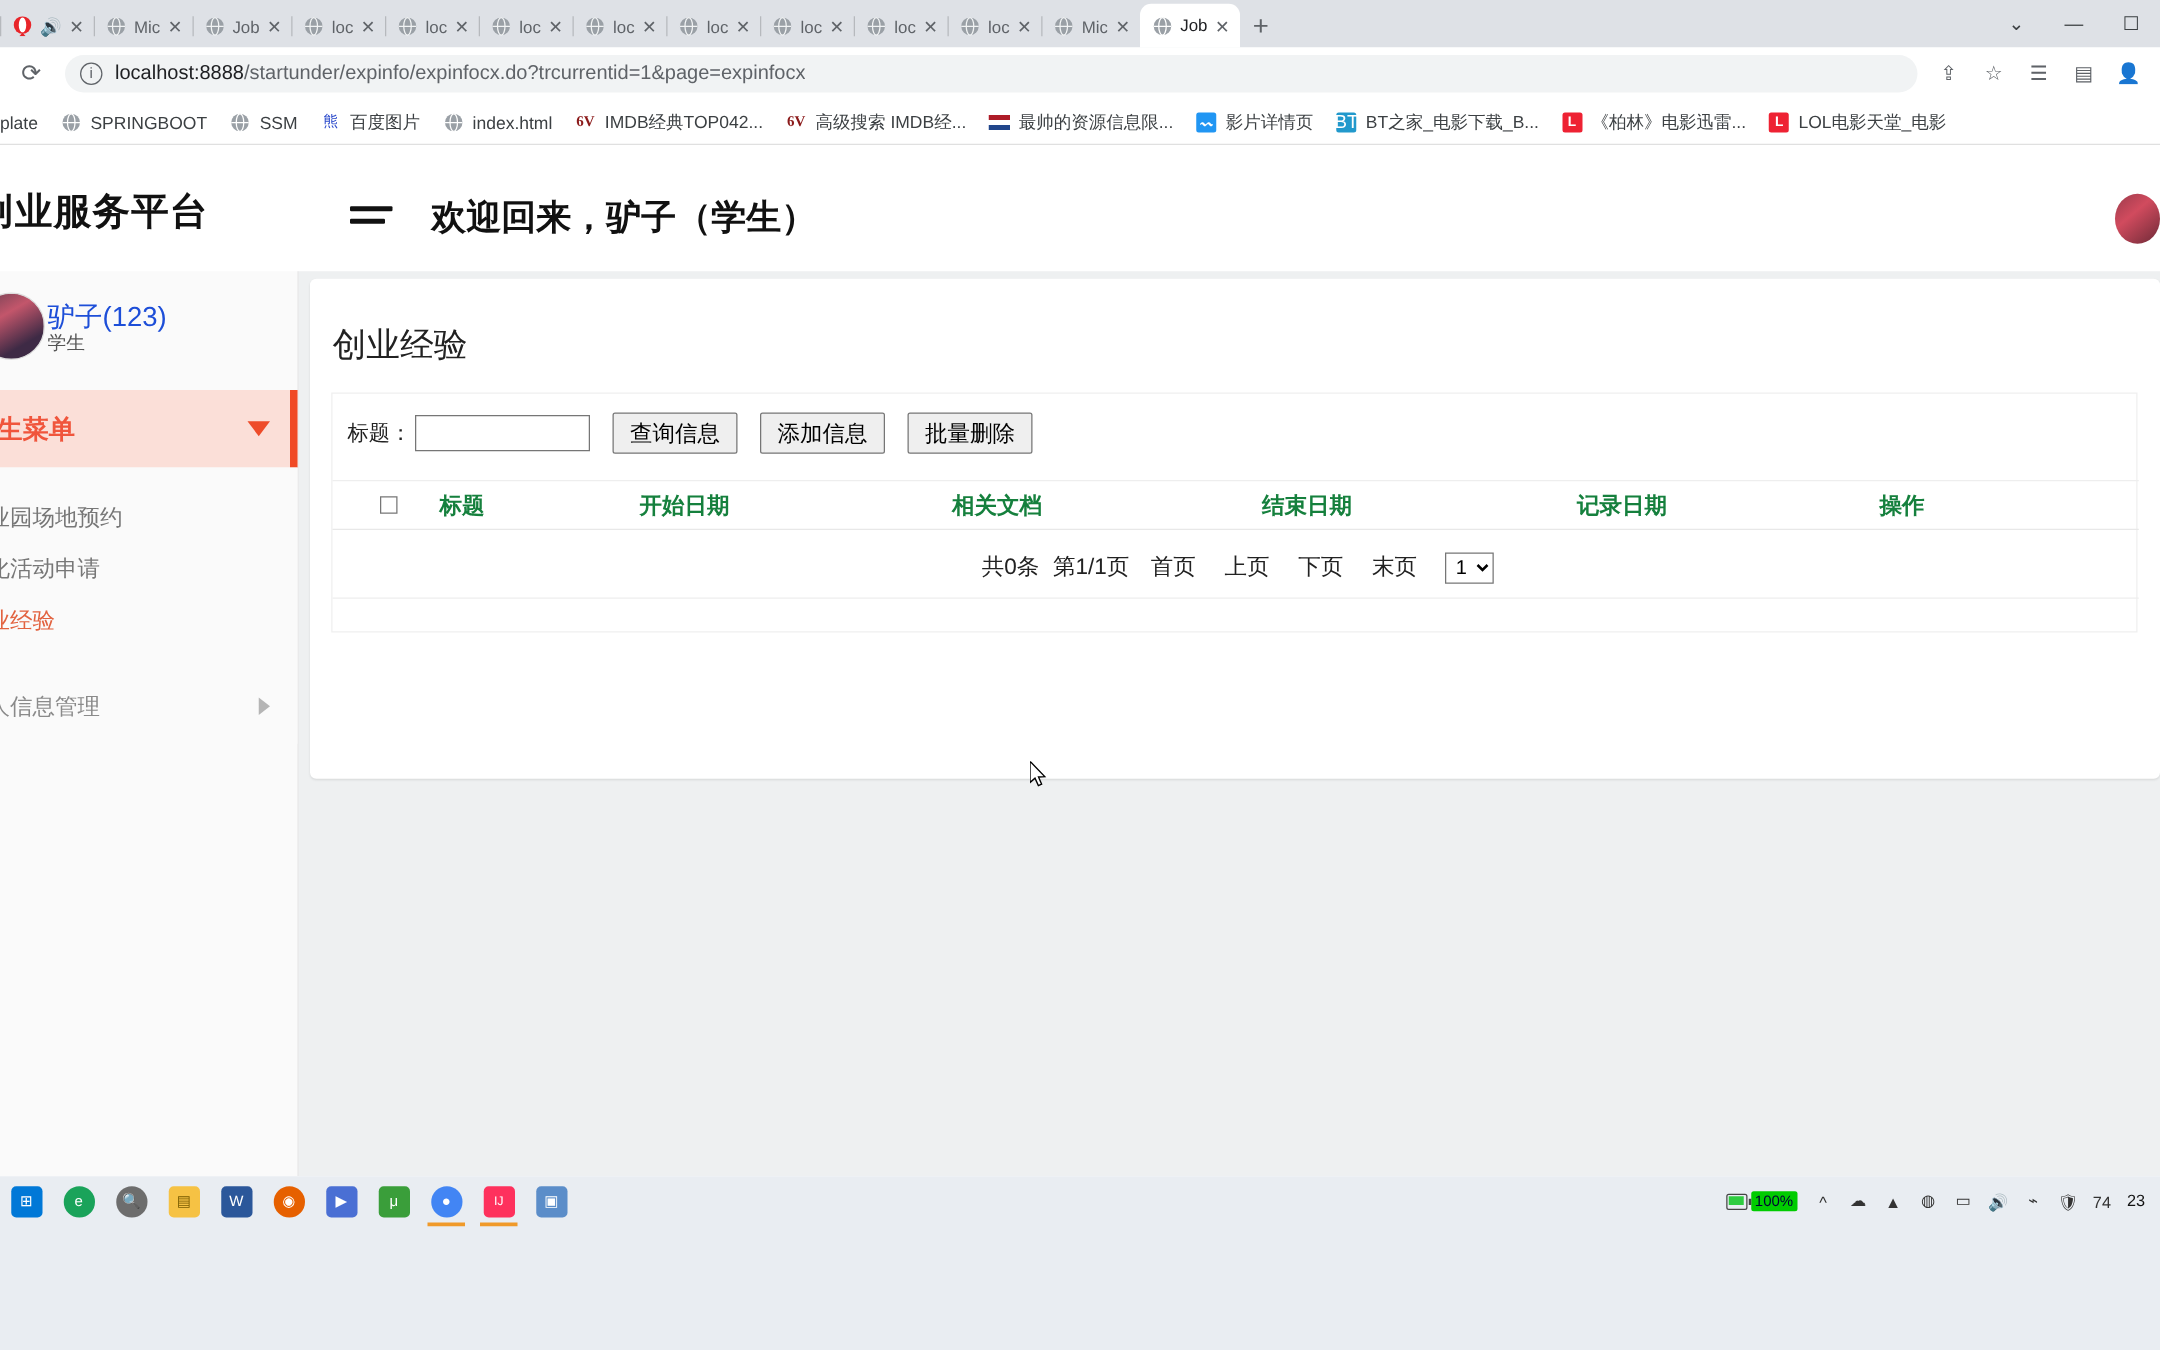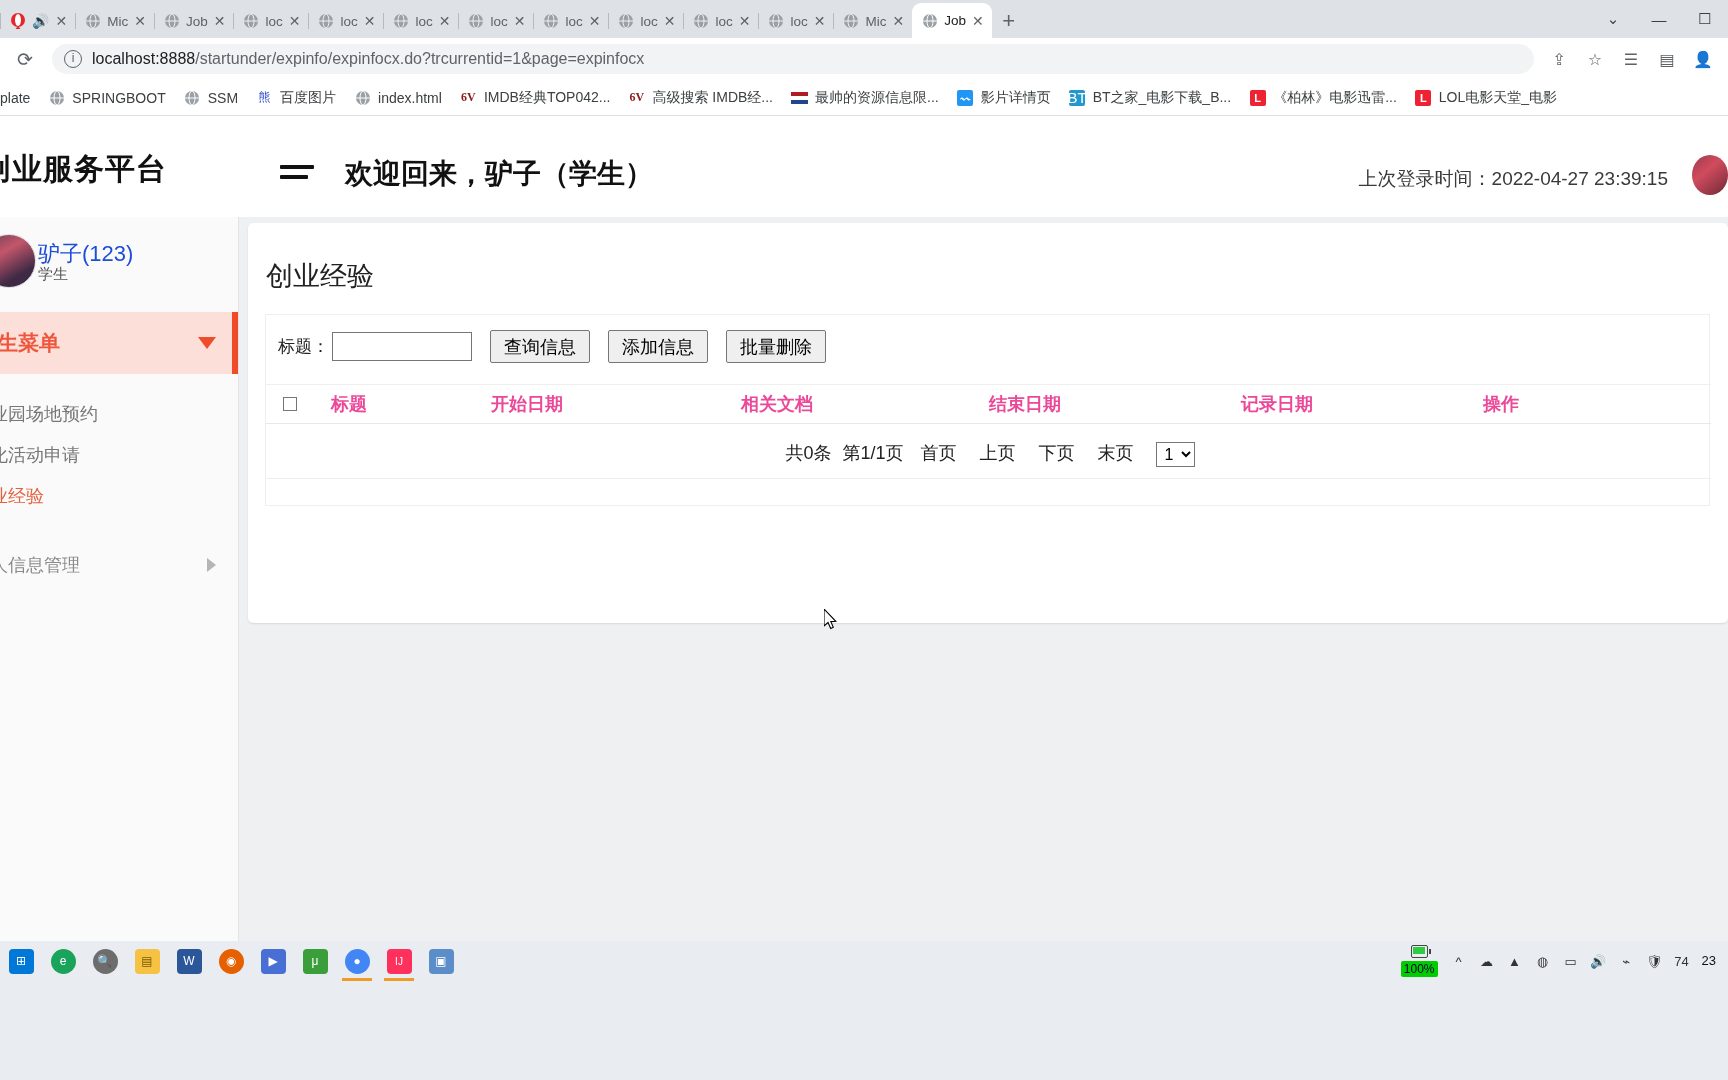--- a/index.html
+++ b/index.html
@@ -163,21 +163,21 @@
   .btn {
     height:33px; margin-left:18px; padding:0 13px;
     background:#efefef; border:1px solid #767676; border-radius:2px;
     font-size:18px; color:#000; cursor:default;
     font-family:"Liberation Sans", sans-serif;
   }
   .tbl { position:absolute; left:0px; top:69px; width:1445px; }
   .tbl-head {
     display:flex; align-items:center; height:40px;
     border-top:1px solid #eeeeee; border-bottom:1px solid #e8e8e8;
-    font-size:18px; font-weight:bold; color:#ec4899;
+    font-size:18px; font-weight:bold; color:#15803d;justify-content:center;
   }
   .th { display:flex; align-items:center; height:40px; padding-left:13px; }
   .th.cb { width:50px; padding-left:17px; }
   .th-cb { width:14px; height:14px; border:1px solid #767676; background:#fff; display:block; }
   .tbl-body { height:55px; border-bottom:1px solid #eeeeee; position:relative; }
   .pager {
     position:absolute; left:0; top:17px; width:1445px; text-align:center;
     font-size:18px; color:#222;
   }
   .pager span { margin:0 3px; }
@@ -194,21 +194,21 @@
     background:#e9edf2; display:flex; align-items:flex-start;
   }
   .tb-row { position:absolute; left:0; top:0; width:1728px; height:40px; display:flex; align-items:center; }
   .tb-item { width:42px; height:40px; display:flex; align-items:center; justify-content:center; flex:0 0 42px; }
   .tb-item .sq { width:25px; height:25px; border-radius:4px; display:flex; align-items:center; justify-content:center; font-size:12px; color:#fff; }
   .tb-active { position:relative; }
   .tb-active::after { content:""; position:absolute; bottom:0; left:6px; width:30px; height:3px; background:#f09a2a; }
   .tray { position:absolute; right:0; top:0; height:40px; display:flex; align-items:center; gap:2px; padding-right:6px; }
   .tray .ti { width:26px; text-align:center; font-size:13px; color:#333; }
   .battery {
-    display:flex; align-items:center; gap:3px; margin-right:6px;flex-direction:column;
+    display:flex; align-items:center; gap:3px; margin-right:6px;
   }
   .battery .bicon { width:17px; height:13px; border:1.5px solid #444; border-radius:2px; position:relative; }
   .battery .bicon::after { content:""; position:absolute; right:-4px; top:3px; width:2px; height:5px; background:#444; }
   .battery .blvl { position:absolute; left:1px; top:1px; width:12px; height:7px; background:#2ecc40; }
   .battery .btxt { font-size:12px; color:#111; background:#0c0; padding:1px 3px; border-radius:2px; color:#003; }
   .traytime { font-size:13px; color:#111; padding:0 6px; text-align:center; line-height:1.2; }
 </style>
 </head>
 <body>
 
@@ -489,21 +489,20 @@
 
   <div class="page">
 
     <div class="app-header">
       <div class="brand">生创业服务平台</div>
       <div class="hamburger">
         <i></i>
         <i></i>
       </div>
       <div class="welcome">欢迎回来，驴子（学生）</div>
-      <div class="lastlogin">上次登录时间：2022-04-27 23:39:15</div>
       <div class="hdr-avatar"></div>
     </div>
 
     <div class="sidebar">
       <div class="side-user">
         <div class="side-avatar"></div>
         <div class="side-name">驴子(123)</div>
         <div class="side-role">学生</div>
       </div>
 

